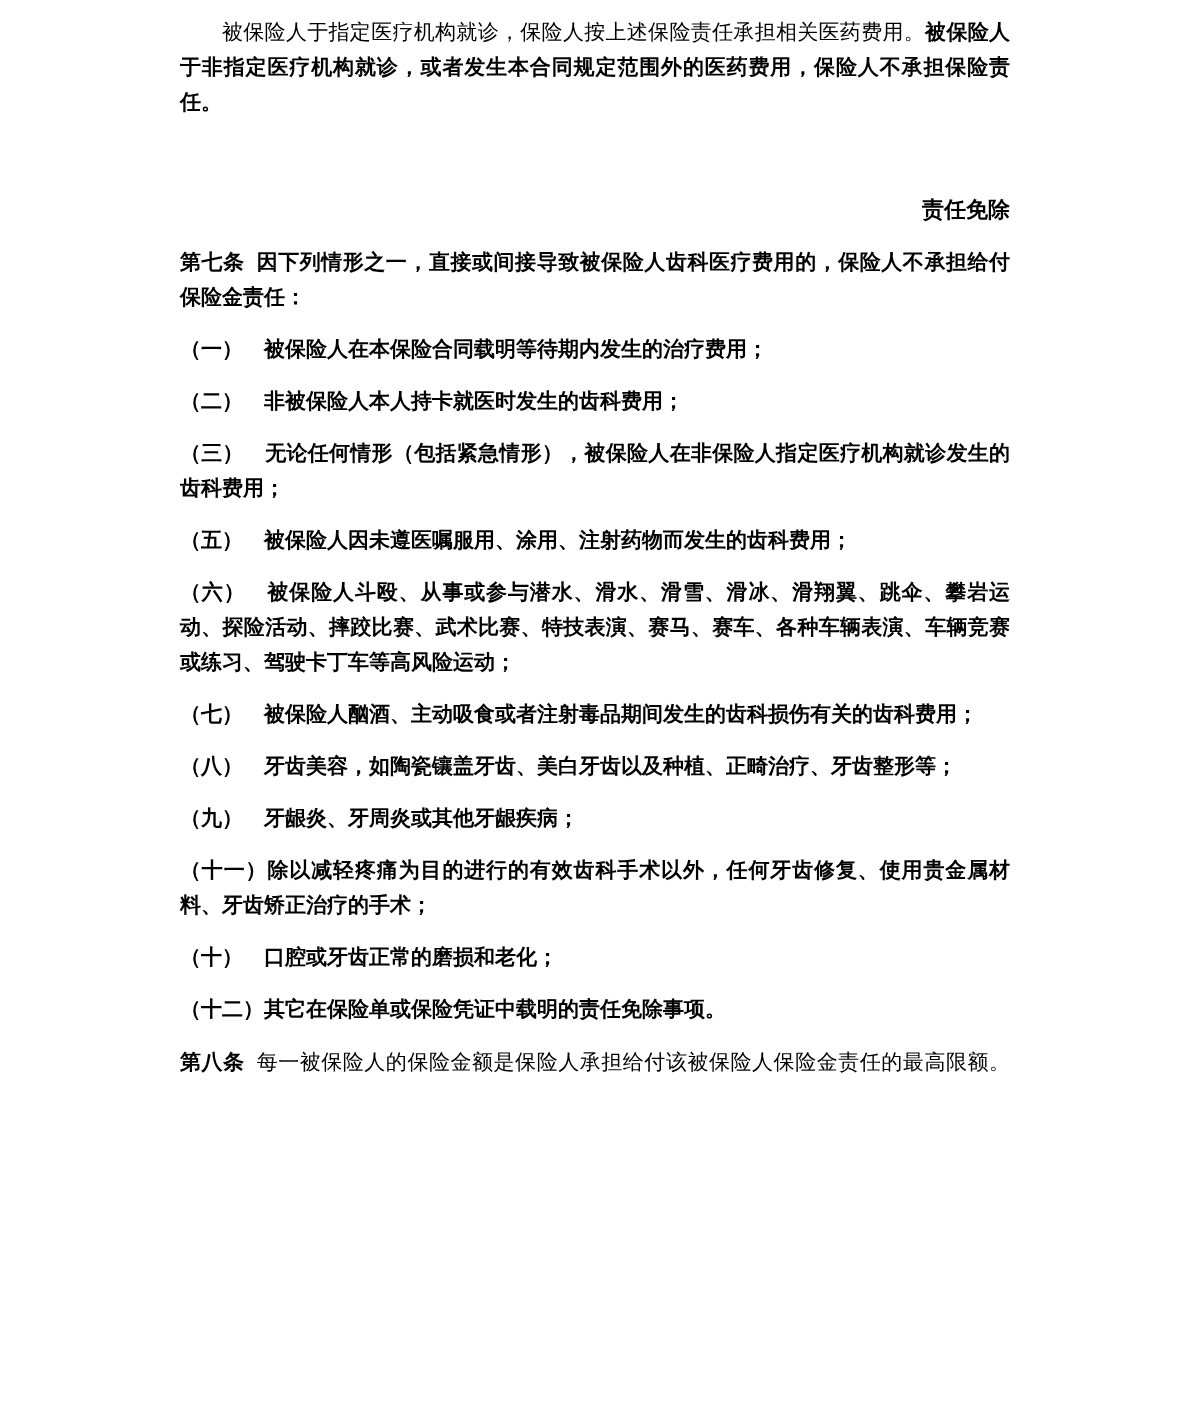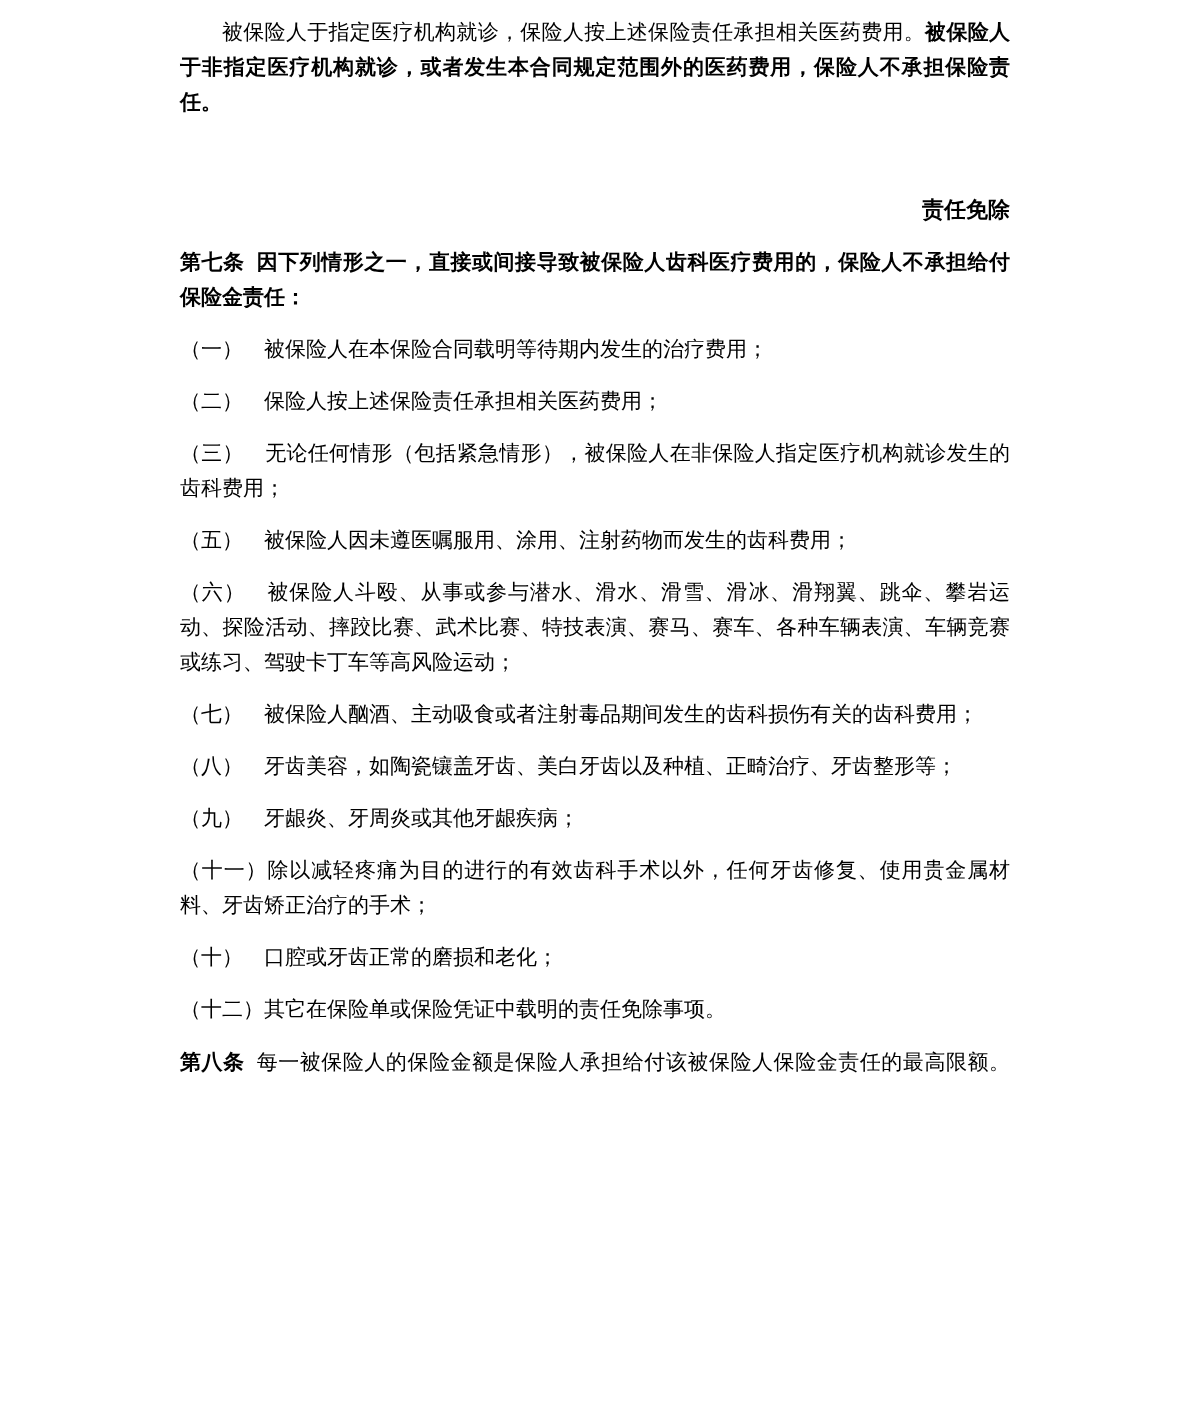--- a/index.html
+++ b/index.html
@@ -34,21 +34,21 @@
   .article-label {
     font-weight: bold;
     margin-right: 12px;
   }
   .article7-para {
     margin-top: 18px;
     font-weight: bold;
   }
   .exclusion-item {
     margin-top: 17px;
-    font-weight: normal;
+    font-weight: bold;
   }
   #heading-exclusions { margin-top: 72px; }
   #article8-para { margin-top: 18px; }
   #premium-para { margin-top: 3px; font-weight: bold; }
   #heading-sum { margin-top: 65px; }
   #heading-period { margin-top: 53px; }
 </style>
 </head>
 <body>
 
@@ -58,21 +58,21 @@
     <span>被保险人于指定医疗机构就诊，保险人按上述保险责任承担相关医药费用。</span><span class="bold">被保险人于非指定医疗机构就诊，或者发生本合同规定范围外的医药费用，保险人不承担保险责任。</span>
   </p>
 
   <h2 class="section-heading" id="heading-exclusions">责任免除</h2>
 
   <p class="para article7-para">
     <span class="article-label">第七条</span><span>因下列情形之一，直接或间接导致被保险人齿科医疗费用的，保险人不承担给付保险金责任：</span>
   </p>
 
   <p class="para exclusion-item">（一）　被保险人在本保险合同载明等待期内发生的治疗费用；</p>
-  <p class="para exclusion-item">（二）　保险人按上述保险责任承担相关医药费用；</p>
+  <p class="para exclusion-item">（二）　非被保险人本人持卡就医时发生的齿科费用；</p>
   <p class="para exclusion-item">（三）　无论任何情形（包括紧急情形），被保险人在非保险人指定医疗机构就诊发生的齿科费用；</p>
   <p class="para exclusion-item">（五）　被保险人因未遵医嘱服用、涂用、注射药物而发生的齿科费用；</p>
   <p class="para exclusion-item">（六）　被保险人斗殴、从事或参与潜水、滑水、滑雪、滑冰、滑翔翼、跳伞、攀岩运动、探险活动、摔跤比赛、武术比赛、特技表演、赛马、赛车、各种车辆表演、车辆竞赛或练习、驾驶卡丁车等高风险运动；</p>
   <p class="para exclusion-item">（七）　被保险人酗酒、主动吸食或者注射毒品期间发生的齿科损伤有关的齿科费用；</p>
   <p class="para exclusion-item">（八）　牙齿美容，如陶瓷镶盖牙齿、美白牙齿以及种植、正畸治疗、牙齿整形等；</p>
   <p class="para exclusion-item">（九）　牙龈炎、牙周炎或其他牙龈疾病；</p>
   <p class="para exclusion-item">（十一）除以减轻疼痛为目的进行的有效齿科手术以外，任何牙齿修复、使用贵金属材料、牙齿矫正治疗的手术；</p>
   <p class="para exclusion-item">（十）　口腔或牙齿正常的磨损和老化；</p>
   <p class="para exclusion-item">（十二）其它在保险单或保险凭证中载明的责任免除事项。</p>
 

